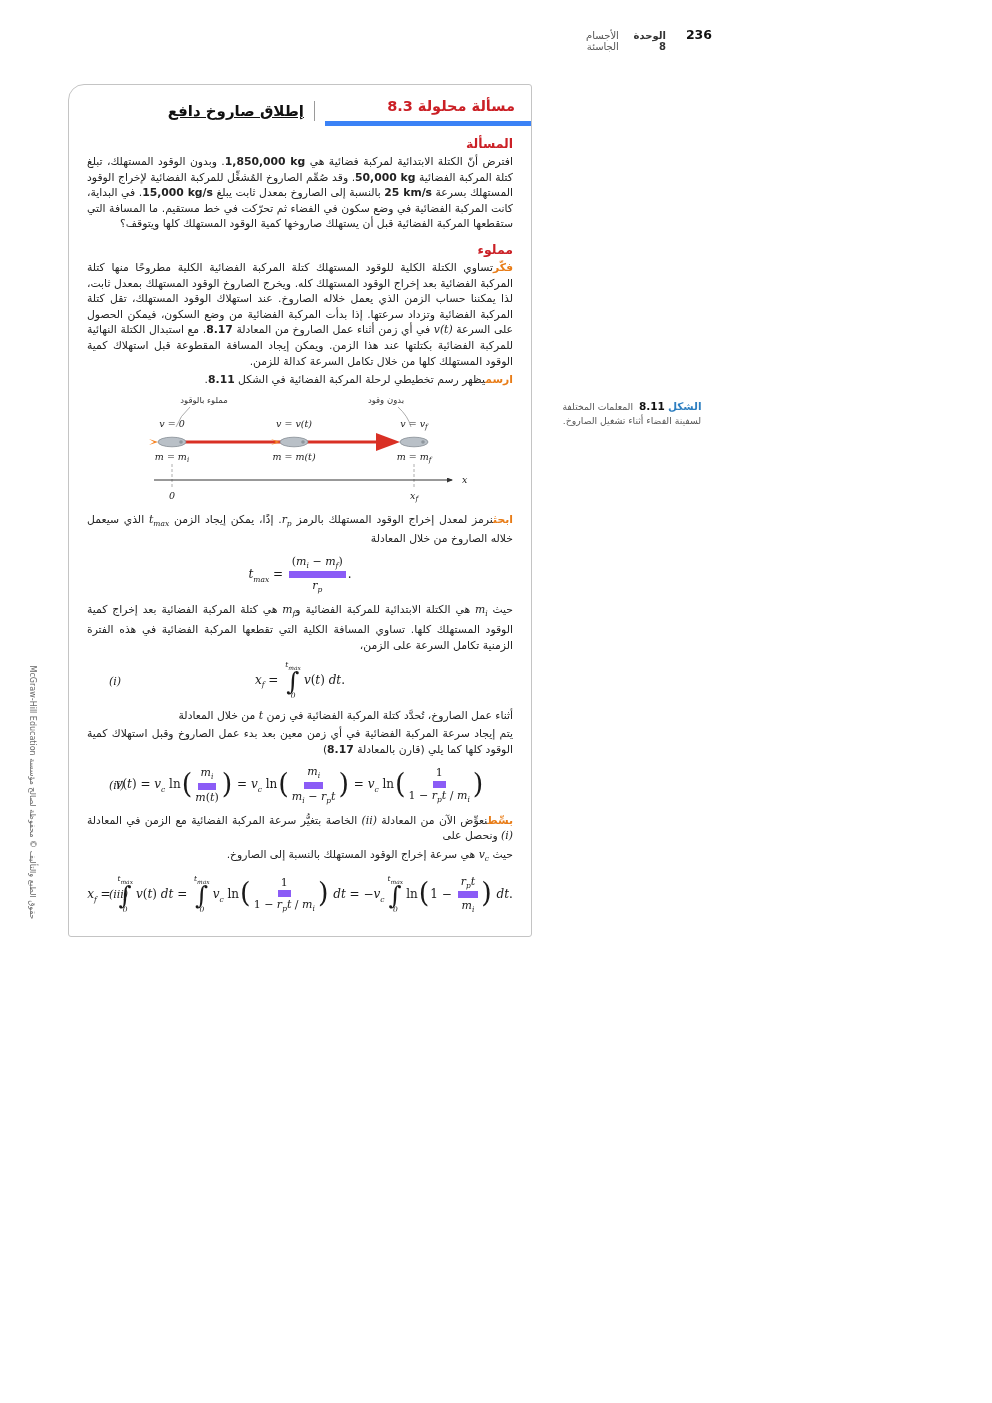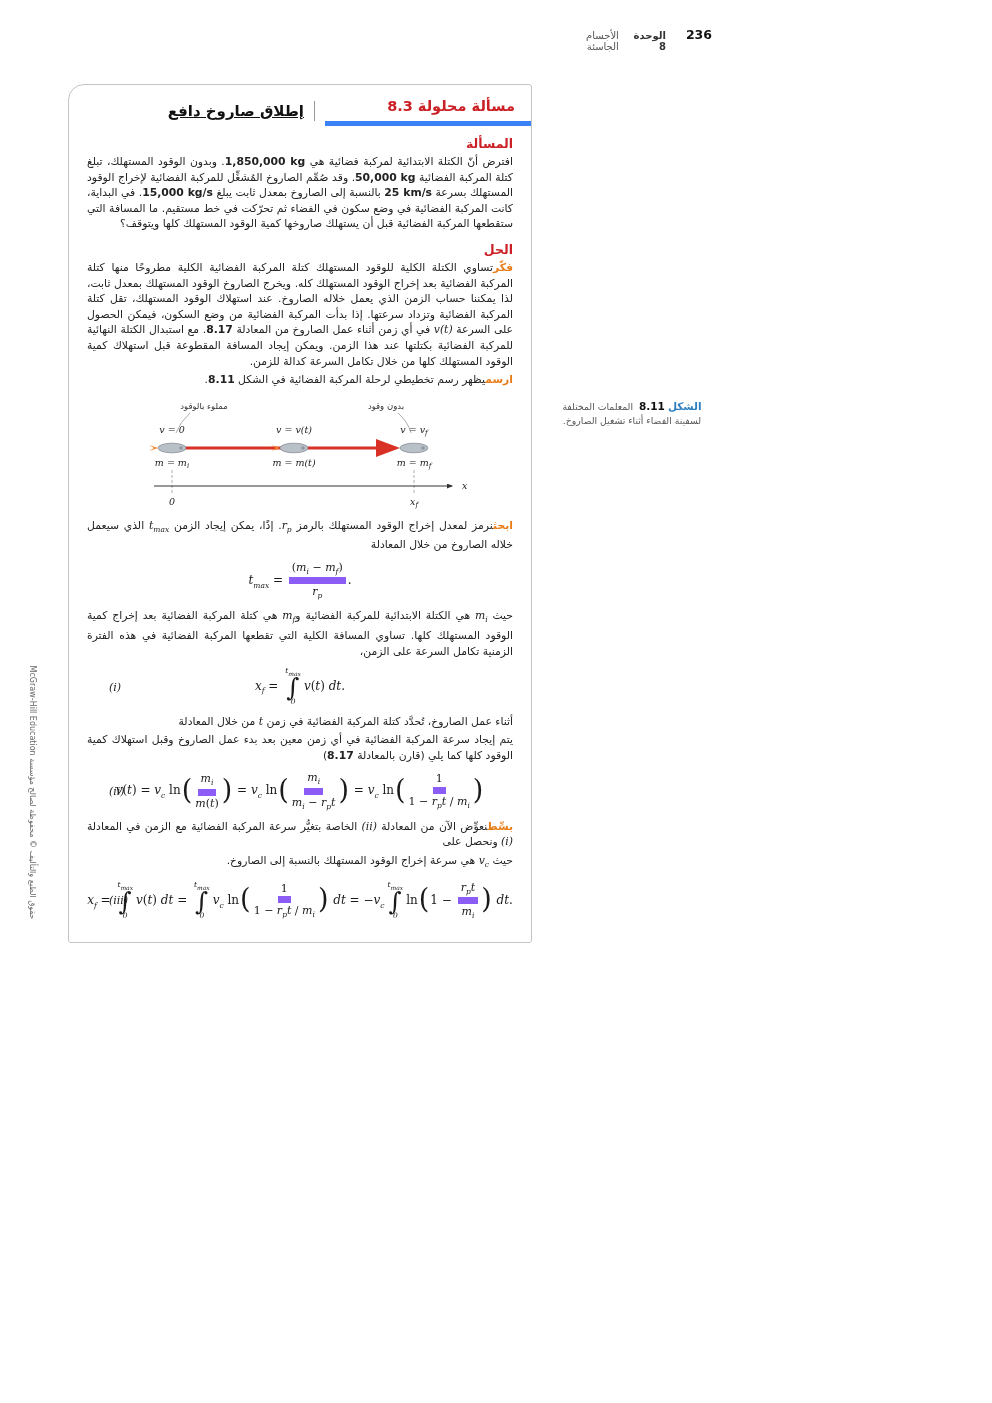--- a/index.html
+++ b/index.html
@@ -30,21 +30,21 @@
 
   .sec{color:#cb2026;font-weight:bold;font-size:12.5px;margin:10px 2px 3px;}
   .body{font-size:10.8px;line-height:15.6px;color:#222;text-align:justify;margin:3px 2px;}
   .kw{color:#e87c17;font-weight:bold;margin-left:0;}
   .bold{font-weight:bold;unicode-bidi:isolate;direction:ltr;}
   .imath{font-family:"DejaVu Serif","Liberation Serif",serif;unicode-bidi:isolate;direction:ltr;}
   .imath i{font-style:italic;}
   .imath sub{font-size:7.5px;font-style:italic;}
 
   
-  .fig{margin:10px auto 4px;width:352px;direction:ltr;}
+  .fig{margin:4px auto 4px;width:352px;direction:ltr;}
   .fig-svg .ar{font-family:"DejaVu Sans",sans-serif;font-size:8.5px;fill:#333;direction:rtl;}
   .fig-svg .mt{font-family:"DejaVu Serif","Liberation Serif",serif;font-style:italic;font-size:9.5px;fill:#222;direction:ltr;}
   .fig-svg .ts{font-size:7px;}
   .fig-svg .dash{stroke:#999;stroke-width:0.8;stroke-dasharray:3,2;}
   .fig-svg .leader{stroke:#888;stroke-width:0.7;fill:none;}
 
   
   .fig-caption{position:absolute;left:552px;top:400px;width:160px;direction:rtl;text-align:center;
                font-size:9.3px;line-height:13.5px;color:#555;}
   .cap-label{color:#2e7fc1;font-weight:bold;font-size:10.5px;}
@@ -90,21 +90,21 @@
       <div class="kicker-area">
         <span class="kicker">مسألة محلولة 8.3</span>
       </div>
       <div class="vdiv"></div>
       <h1 class="box-title">إطلاق صاروخ دافع</h1>
     </div>
 
     <h2 class="sec">المسألة</h2>
     <p class="body"><span>افترض أنّ الكتلة الابتدائية لمركبة فضائية هي </span><span class="bold">1,850,000 kg</span><span>. وبدون الوقود المستهلك، تبلغ كتلة المركبة الفضائية </span><span class="bold">50,000 kg</span><span>. وقد صُمِّم الصاروخ المُشغِّل للمركبة الفضائية لإخراج الوقود المستهلك بسرعة </span><span class="bold">25 km/s</span><span> بالنسبة إلى الصاروخ بمعدل ثابت يبلغ </span><span class="bold">15,000 kg/s</span><span>. في البداية، كانت المركبة الفضائية في وضع سكون في الفضاء ثم تحرّكت في خط مستقيم. ما المسافة التي ستقطعها المركبة الفضائية قبل أن يستهلك صاروخها كمية الوقود المستهلك كلها ويتوقف؟</span></p>
 
-    <h2 class="sec">الحل</h2>
+    <h2 class="sec">مملوء</h2>
     <p class="body"><span class="kw">فكّر</span><span><span>تساوي الكتلة الكلية للوقود المستهلك كتلة المركبة الفضائية الكلية مطروحًا منها كتلة المركبة الفضائية بعد إخراج الوقود المستهلك كله. ويخرج الصاروخ الوقود المستهلك بمعدل ثابت، لذا يمكننا حساب الزمن الذي يعمل خلاله الصاروخ. عند استهلاك الوقود المستهلك، تقل كتلة المركبة الفضائية وتزداد سرعتها. إذا بدأت المركبة الفضائية من وضع السكون، فيمكن الحصول على السرعة </span><span class="imath" dir="ltr"><i>v(t)</i></span><span> في أي زمن أثناء عمل الصاروخ من المعادلة </span><span class="bold">8.17</span><span>. مع استبدال الكتلة النهائية للمركبة الفضائية بكتلتها عند هذا الزمن. ويمكن إيجاد المسافة المقطوعة قبل استهلاك كمية الوقود المستهلك كلها من خلال تكامل السرعة كدالة للزمن.</span></span></p>
 
     <p class="body"><span class="kw">ارسم</span><span><span>يظهر رسم تخطيطي لرحلة المركبة الفضائية في الشكل </span><span class="bold">8.11</span><span>.</span></span></p>
 
     <figure class="fig">
       <svg class="fig-svg" width="352" height="112" viewBox="0 0 352 112">
         <defs>
           <marker id="mred" markerWidth="9" markerHeight="8" refX="6" refY="3" orient="auto">
             <path d="M0,0 L8,3 L0,6 Z" fill="#d93025"></path>
           </marker>

